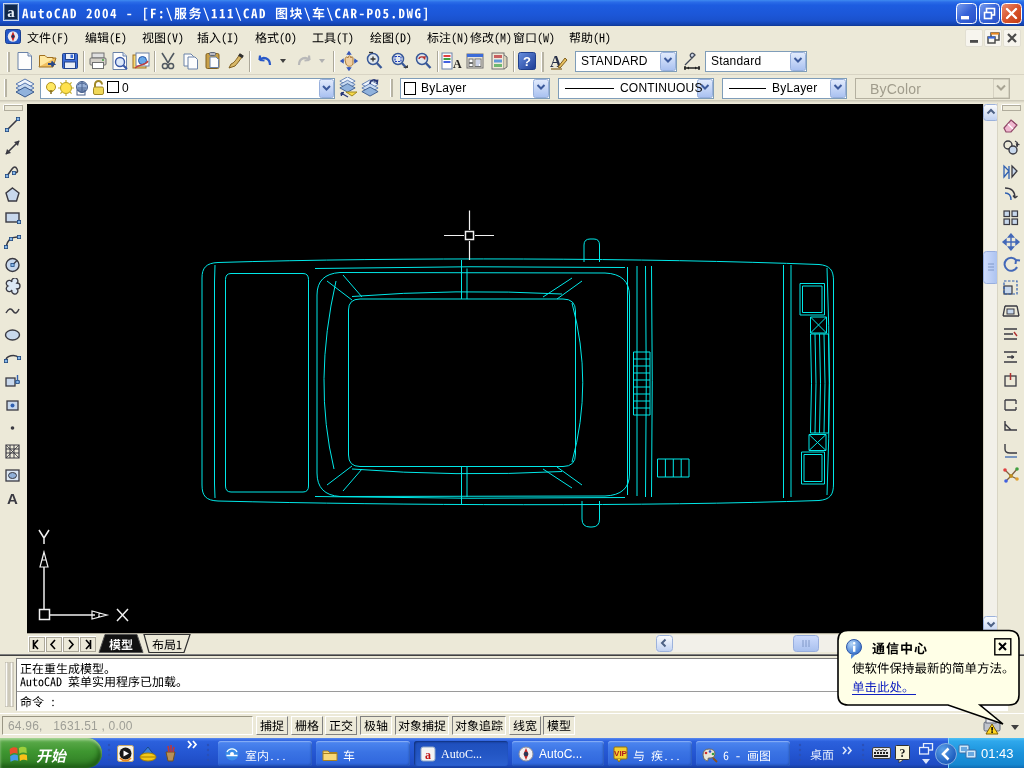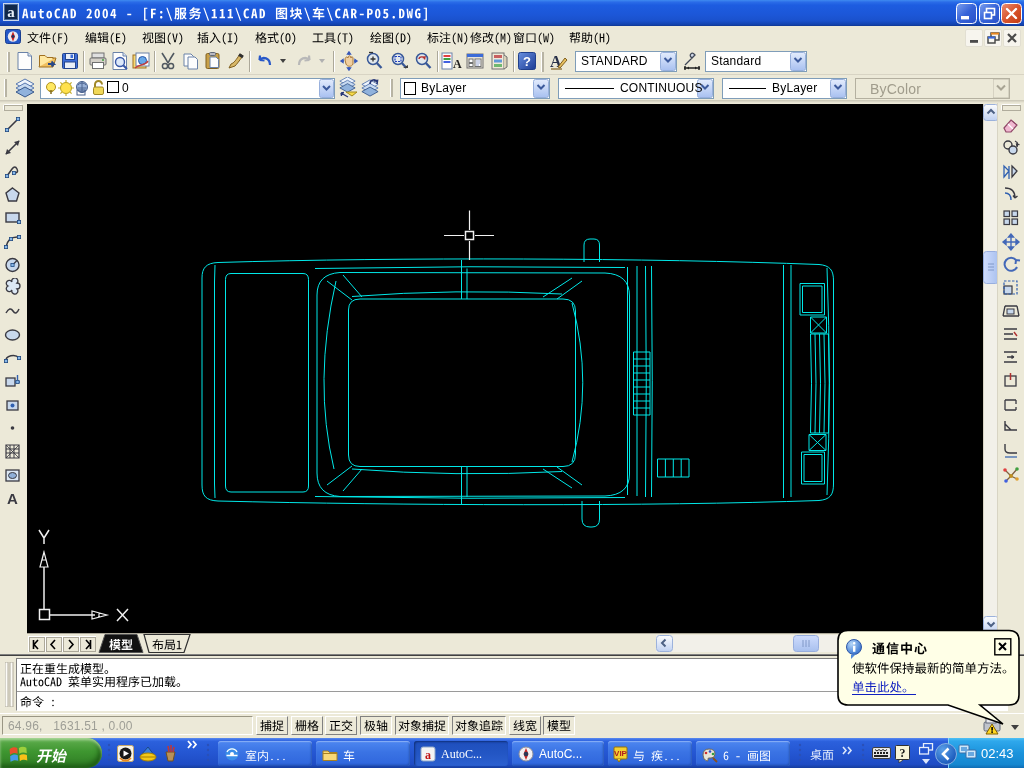--- a/index.html
+++ b/index.html
@@ -944,21 +944,21 @@
     <div class="" style="position:absolute;left:948px;top:738px;width:76px;height:30px;background:linear-gradient(180deg,#4fc1f4 0%,#2fa8ec 10%,#1b93dc 50%,#1587d0 88%,#0f6cb4 100%)"></div>
     <div class="" style="position:absolute;left:948px;top:738px;width:1px;height:30px;background:#84d4f8"></div>
     <svg style="position:absolute;left:958px;top:744px;" width="20" height="16">
       <g fill="#cfe8fa" stroke="#3a6ea8">
         <rect x="1" y="1" width="10" height="8" rx="1"></rect>
         <rect x="8" y="6" width="10" height="8" rx="1"></rect>
       </g>
       <rect x="3" y="3" width="6" height="4" fill="#68a8e0"></rect>
       <rect x="10" y="8" width="6" height="4" fill="#68a8e0"></rect>
     </svg>
-    <div style="position:absolute;left:981px;top:746px;font-size:13px;color:#fff;font-family:'Liberation Sans'">02:43</div>
+    <div style="position:absolute;left:981px;top:746px;font-size:13px;color:#fff;font-family:'Liberation Sans'">01:43</div>
     <svg style="position:absolute;left:830px;top:628px" width="194" height="110">
       <path d="M18,2.5 L179,2.5 Q189,2.5 189,12.5 L189,67 Q189,77 179,77 L150,77 L173,96 L118,77 L18,77 Q8,77 8,67 L8,12.5 Q8,2.5 18,2.5 Z" fill="#ffffe7" stroke="#000" stroke-width="1.6"></path>
     </svg>
     <svg style="position:absolute;left:845px;top:638px;" width="20" height="22">
       <defs>
         <radialGradient id="ii" cx="0.35" cy="0.3" r="0.9">
           <stop offset="0" stop-color="#b8d8f8"></stop>
           <stop offset="0.65" stop-color="#5088d8"></stop>
           <stop offset="1" stop-color="#2858b0"></stop>
         </radialGradient>

